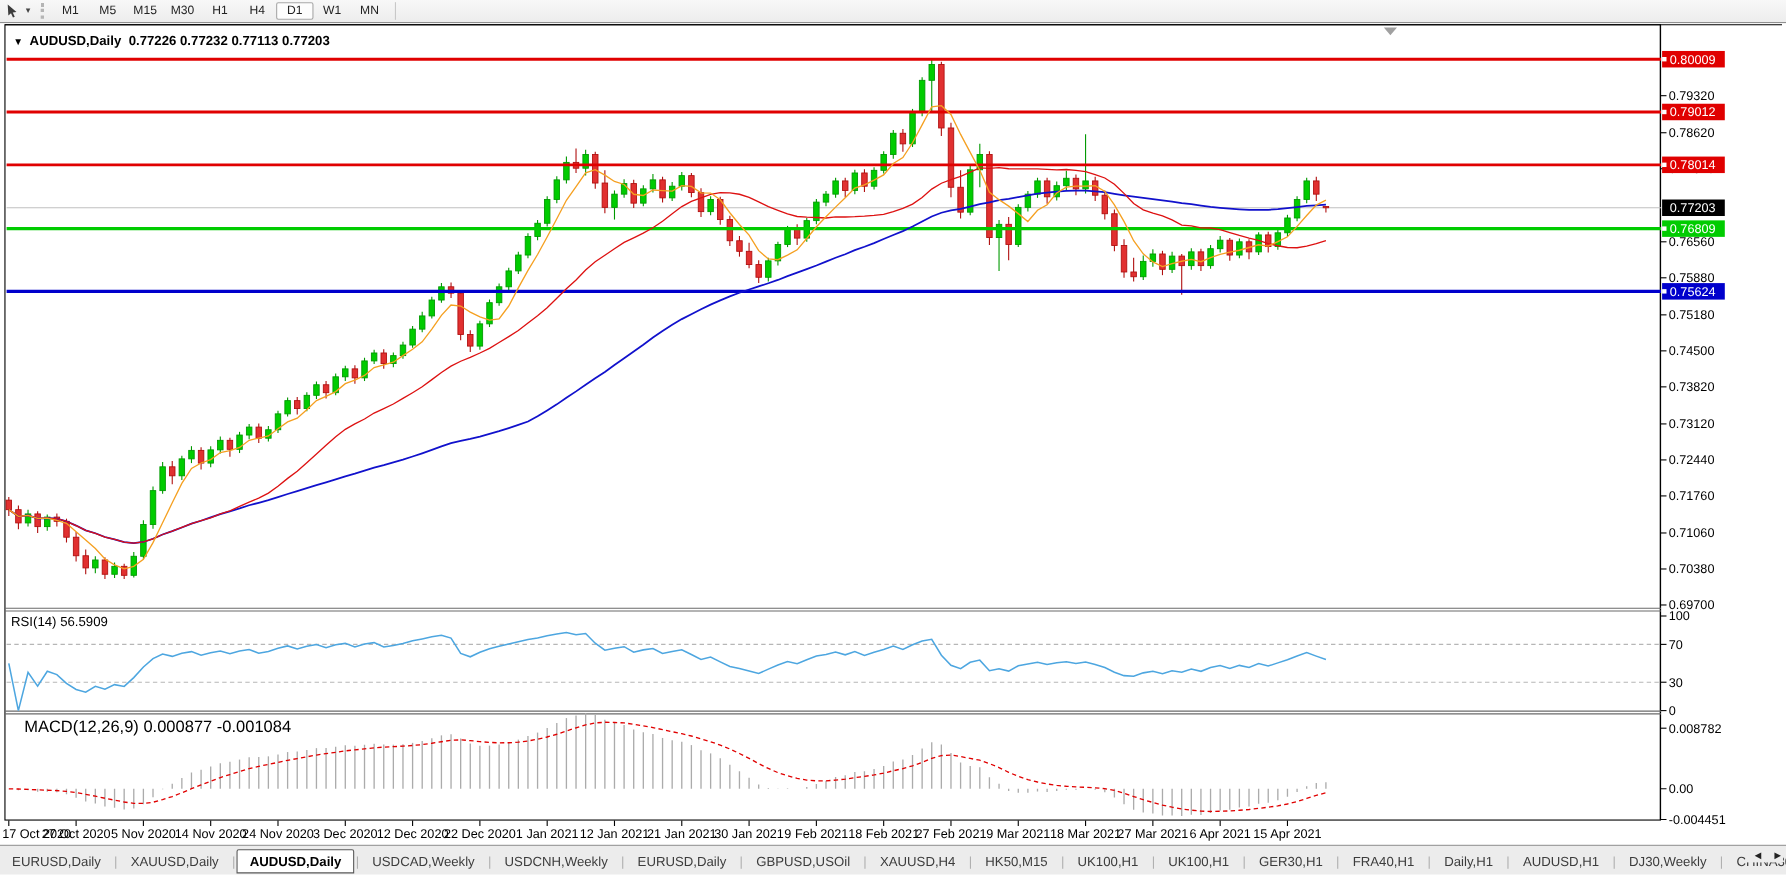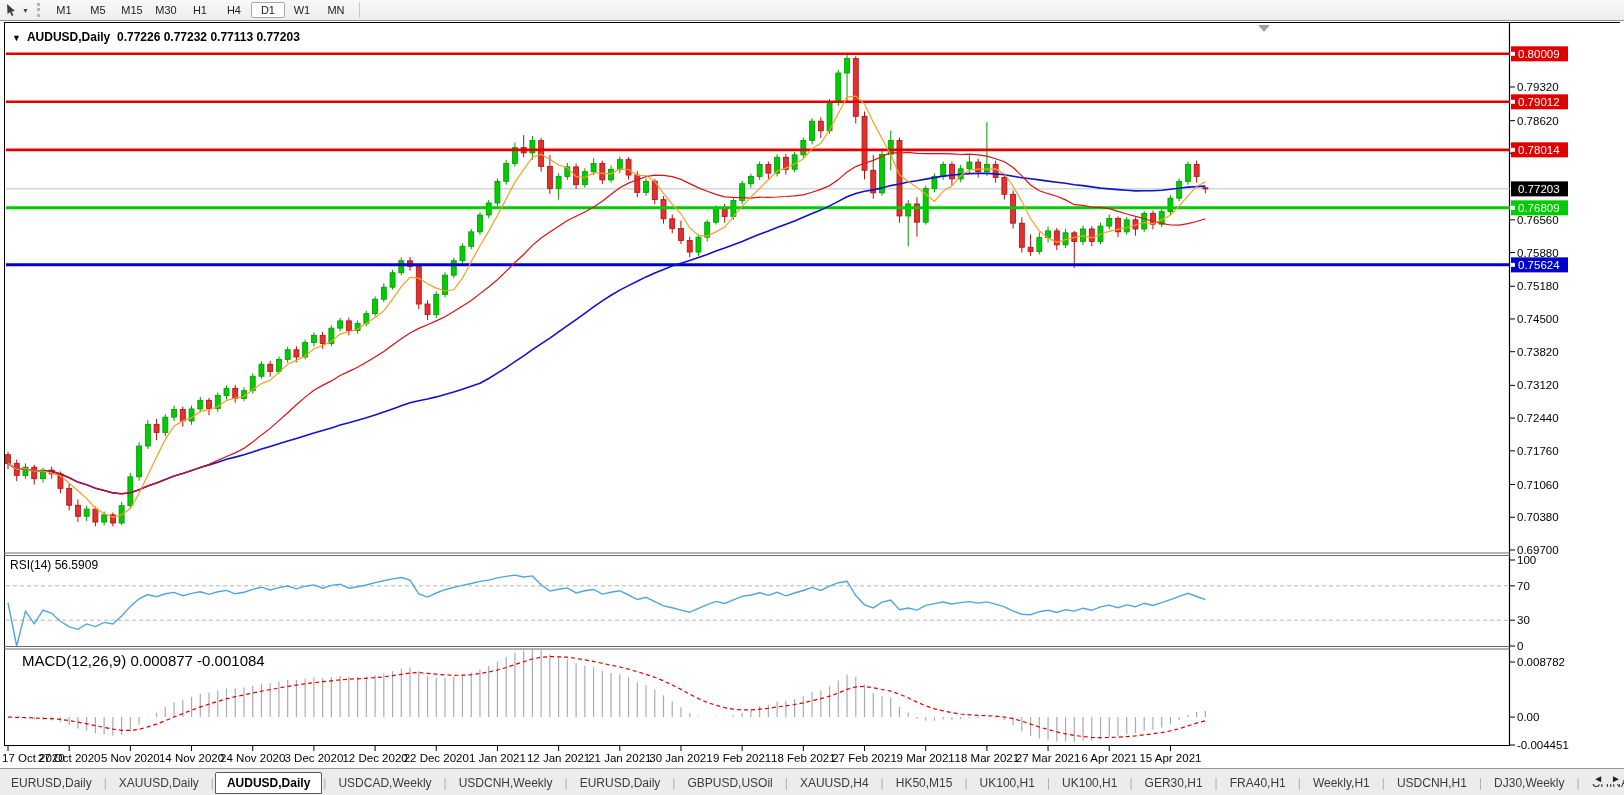--- a/index.html
+++ b/index.html
@@ -644,23 +644,23 @@
       <span class="tab">HK50,M15</span>
       <span class="tab-sep">|</span>
       <span class="tab">UK100,H1</span>
       <span class="tab-sep">|</span>
       <span class="tab">UK100,H1</span>
       <span class="tab-sep">|</span>
       <span class="tab">GER30,H1</span>
       <span class="tab-sep">|</span>
       <span class="tab">FRA40,H1</span>
       <span class="tab-sep">|</span>
-      <span class="tab">Weekly,H1</span>
-      <span class="tab-sep">|</span>
-      <span class="tab">USDCNH,H1</span>
+      <span class="tab">Daily,H1</span>
+      <span class="tab-sep">|</span>
+      <span class="tab">AUDUSD,H1</span>
       <span class="tab-sep">|</span>
       <span class="tab">DJ30,Weekly</span>
       <span class="tab-sep">|</span>
       <span class="tab">CHINA300,H1</span>
     </div>
   <div class="tab-arrows">
     <span>◄</span>
     <span>►</span>
   </div>
 </div>

